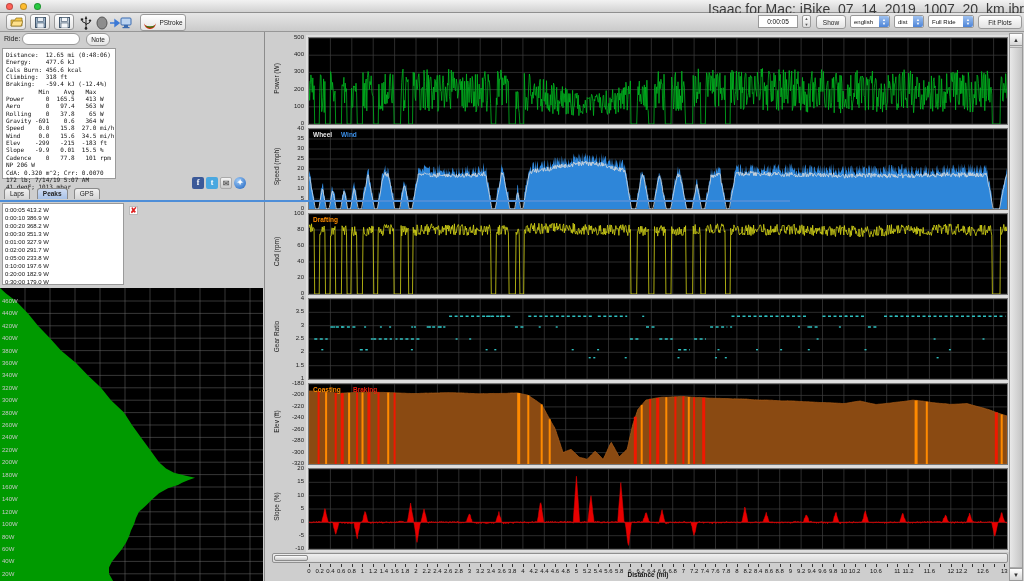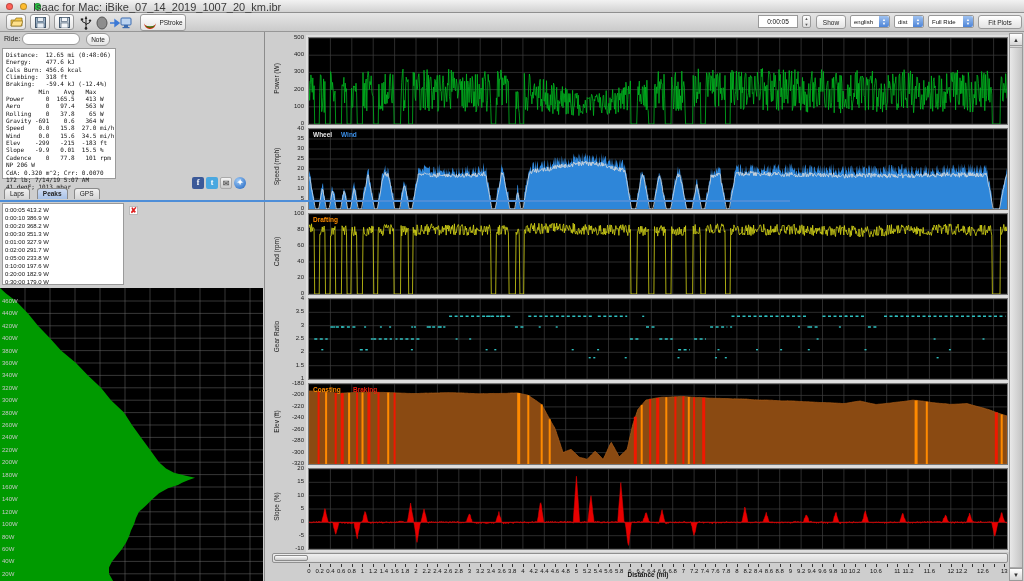--- a/index.html
+++ b/index.html
@@ -3,21 +3,21 @@
 <meta charset="utf-8">
 <style>
   html,body{margin:0;padding:0;background:#9a9a9a;}
   *{box-sizing:border-box;}
   .win{position:relative;width:1024px;height:581px;background:#cecece;overflow:hidden;
        font-family:"Liberation Sans",sans-serif;}
   
   .titlebar{position:absolute;left:0;top:0;width:1024px;height:13px;
     background:linear-gradient(#f2f2f2,#d2d2d2);border-bottom:1px solid #8f8f8f;}
   .tl{position:absolute;top:3px;width:7px;height:7px;border-radius:50%;border:1px solid rgba(0,0,0,.25);}
-  .title{position:absolute;left:0;right:0;top:1px;text-align:left;font-size:11px;color:#3a3a3a;padding-left:33px;}
+  .title{position:absolute;left:0;right:0;top:1px;text-align:right;font-size:14px;color:#3a3a3a;padding-left:33px;}
   
   .toolbar{position:absolute;left:0;top:13px;width:1024px;height:19px;
     background:linear-gradient(#e6e6e6,#cacaca);border-bottom:1px solid #979797;}
   .tbtn{position:absolute;top:1px;height:16px;background:linear-gradient(#ffffff,#e3e3e3);
     border:1px solid #9a9a9a;border-radius:3px;font-size:6.5px;color:#222;
     display:flex;align-items:center;justify-content:center;}
   .aqfield{position:absolute;top:2px;height:13px;background:#fff;border:1px solid #999;
     font-size:6.5px;color:#111;padding:0 2px;font-family:"Liberation Sans",sans-serif;}
   .aqselect{position:absolute;top:2px;height:13px;background:#fff;border:1px solid #999;border-radius:2px;
     font-size:6px;color:#111;display:flex;align-items:center;padding-left:3px;}

